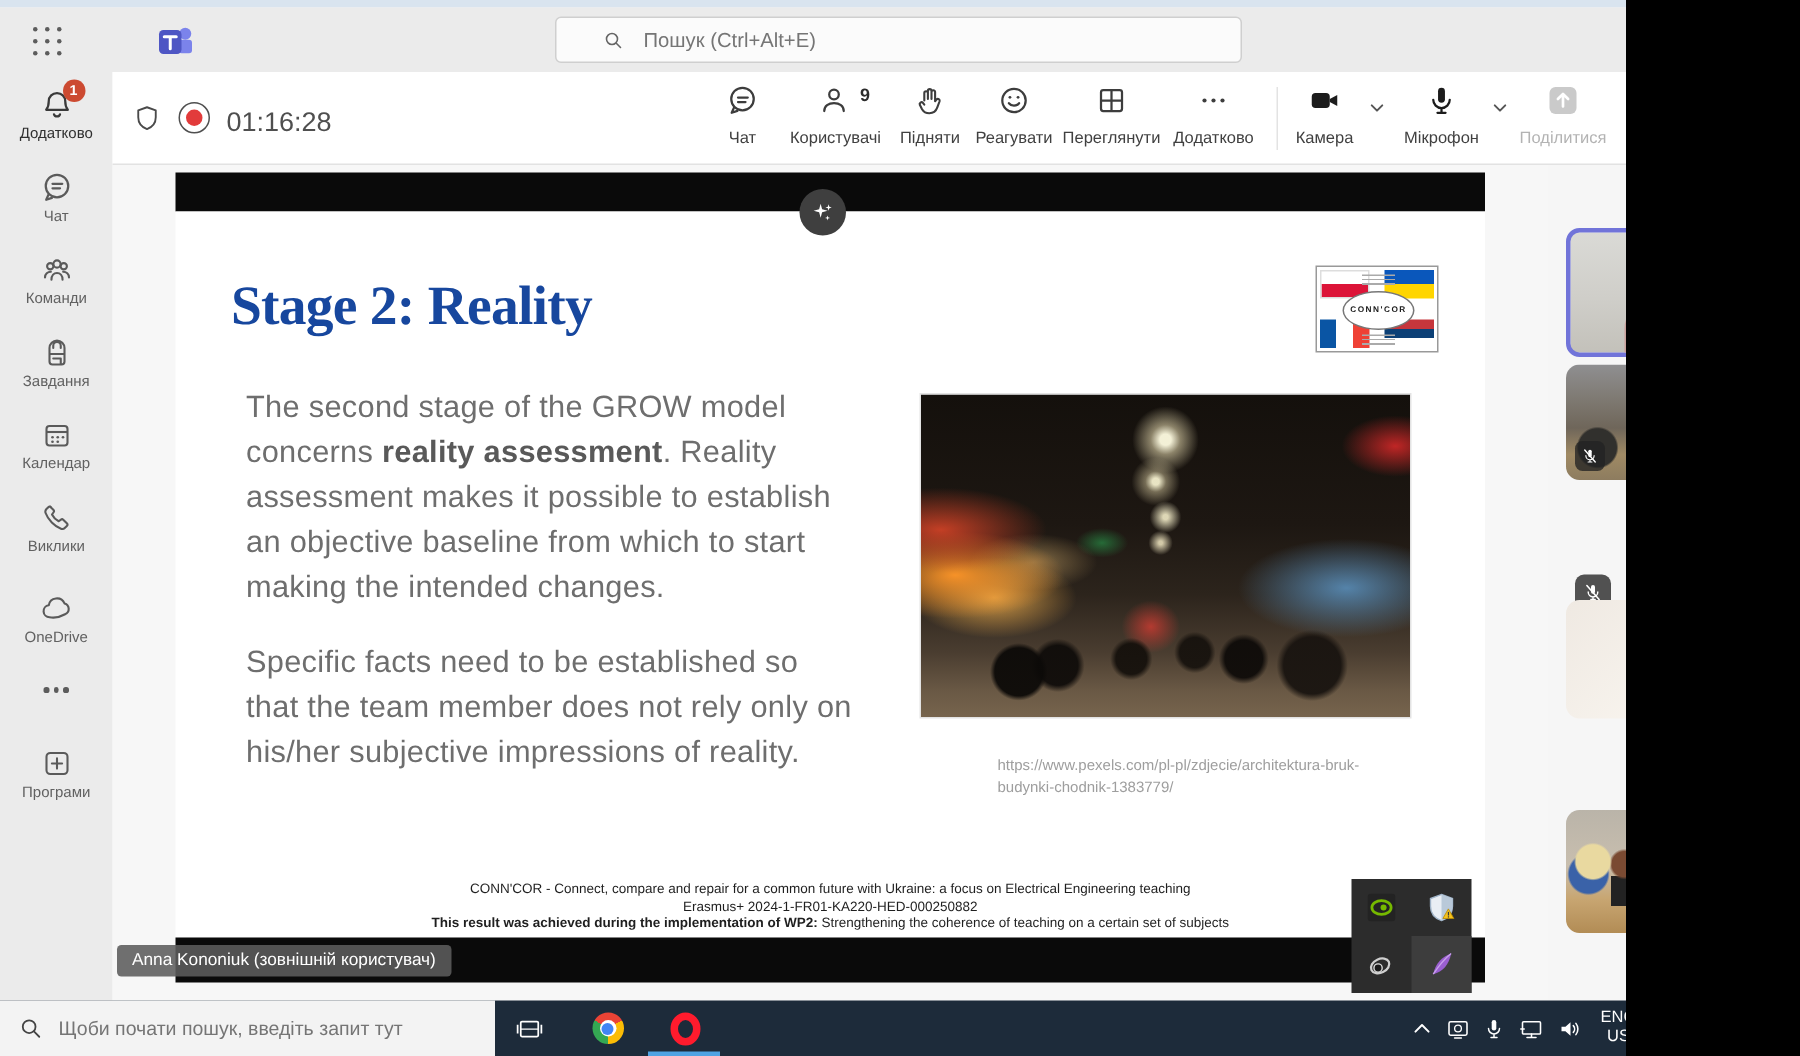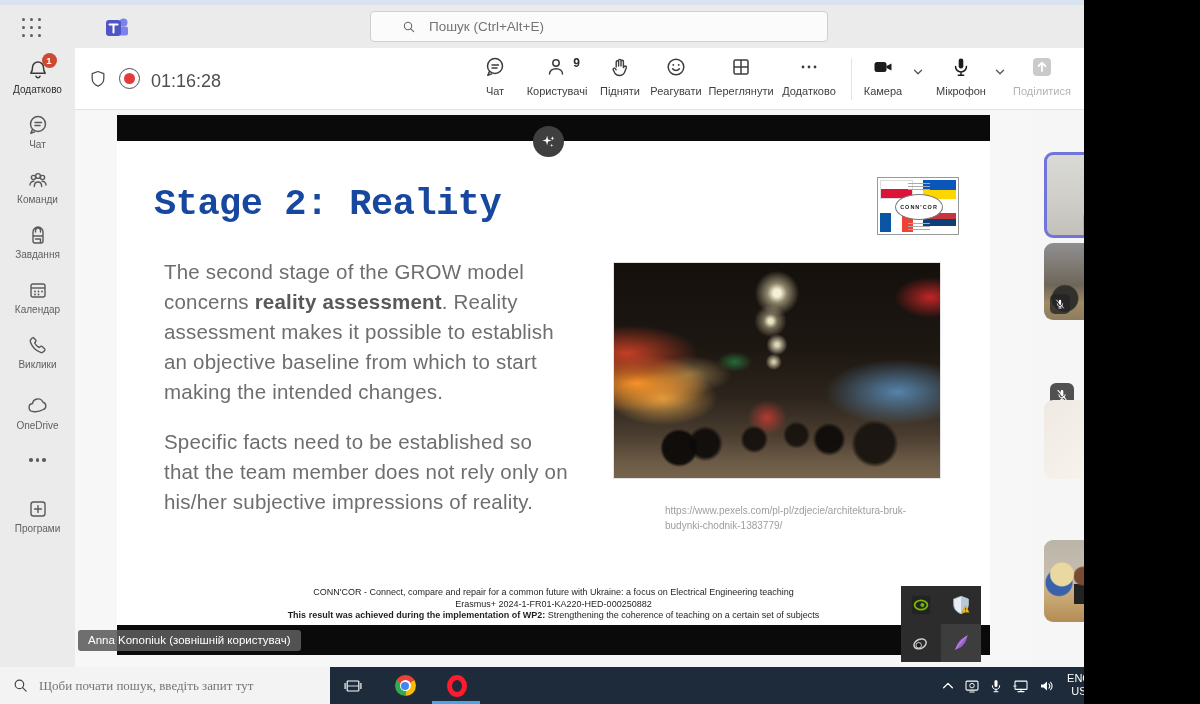--- a/index.html
+++ b/index.html
@@ -46,21 +46,21 @@
 .shield{position:absolute;left:13px;top:20px;cursor:pointer}
 .rec{position:absolute;left:44px;top:20px;width:21px;height:21px;border:1.6px solid #4f4f4f;border-radius:50%;display:flex;align-items:center;justify-content:center}
 .rec i{width:11px;height:11px;border-radius:50%;background:#e23b3b}
 
 .stage{position:absolute;left:75px;top:110px;width:957px;height:557px;background:#f7f7f7}
 .bar-top{position:absolute;left:42px;top:5px;width:873px;height:26px;background:#0a0a0a}
 .bar-bottom{position:absolute;left:42px;top:515px;width:873px;height:30px;background:#0a0a0a}
 .slide{position:absolute;left:42px;top:31px;width:873px;height:484px;background:#fff}
 .sparkle{position:absolute;left:458px;top:16px;width:31px;height:31px;border-radius:50%;background:#3f3f3f;z-index:5;display:flex;align-items:center;justify-content:center;cursor:pointer}
 .speaker-pill{position:absolute;left:3px;top:520px;height:21px;line-height:21px;padding:0 10px;background:rgba(92,92,92,.88);border-radius:3px;color:#fff;font-size:11.5px;white-space:nowrap;z-index:6}
-.s-title{position:absolute;left:37px;top:42px;font-family:Liberation Mono, monospace;font-weight:800;font-size:37px;color:#17479e;letter-spacing:-.5px}
+.s-title{position:absolute;left:37px;top:42px;font-family:Liberation Serif, serif;font-weight:800;font-size:37px;color:#17479e;letter-spacing:-.5px}
 .s-logo{position:absolute;left:760px;top:36px;width:82px;height:58px;border:1px solid #999;background:#fff}
 .flag{position:absolute;width:33px;height:19px}
 .f-pl{top:2px;left:2px;background:linear-gradient(180deg,#fff 50%,#dc1438 50%);border:1px solid #ddd}
 .f-ua{top:2px;right:2px;background:linear-gradient(180deg,#0a57bb 50%,#ffd500 50%)}
 .f-fr{bottom:2px;left:2px;background:linear-gradient(90deg,#0a55a4 33.3%,#fff 33.3% 66.6%,#ef4135 66.6%)}
 .f-rs{bottom:2px;right:2px;background:linear-gradient(180deg,#c6363c 33.3%,#0c4076 33.3% 66.6%,#fff 66.6%)}
 .logo-band{position:absolute;left:17px;top:16px;width:48px;height:26px;background:#fff;border-radius:50%;border:1px solid #777;display:flex;align-items:center;justify-content:center}
 .logo-band b{font-size:5.5px;letter-spacing:1px;color:#1a1a1a}
 .logo-tt{position:absolute;left:30px;top:5px;width:22px;height:8px;background:repeating-linear-gradient(#aaa 0 1px,transparent 1px 3px)}
 .logo-tb{position:absolute;left:30px;top:45px;width:22px;height:8px;background:repeating-linear-gradient(#aaa 0 1px,transparent 1px 3px)}
@@ -126,21 +126,21 @@
  linear-gradient(180deg,#bab4a9 0%,#c8beae 45%,#c8a672 72%,#b28c55 100%)}
 .micoff{position:absolute;left:6px;bottom:6px;width:20px;height:20px;border-radius:5px;background:rgba(35,35,35,.78);display:flex;align-items:center;justify-content:center}
 .t3 .micoff{width:24px;height:24px;border-radius:6px}
 .pager{position:absolute;left:0;top:398px;width:168px;height:22px;display:flex;align-items:center;justify-content:center;gap:14px}
 .pager .pg{font-size:14px;color:#3d3d3d;font-weight:600}
 .pch{font-size:17px;line-height:22px;cursor:pointer;font-weight:600}
 .pch.l{color:#c4c4c4}.pch.r{color:#4a4a4a}
 
 .taskbar{position:absolute;left:0;bottom:0;width:1200px;height:37px;background:#1d2b3a}
 .ts-search{position:absolute;left:0;top:0;width:330px;height:37px;background:#f3f3f3;display:flex;align-items:center;gap:10px;padding-left:12px}
-.ts-search input{border:none;outline:none;background:transparent;font-size:13px;color:#0369a1;width:270px;font-family:Liberation Serif, serif}
+.ts-search input{border:none;outline:none;background:transparent;font-size:13px;color:#0369a1;width:270px;font-family:Liberation Sans, sans-serif}
 .tb-ic{position:absolute;top:0;height:37px;display:flex;align-items:center;justify-content:center;cursor:pointer}
 .chrome{width:21px;height:21px;border-radius:50%;background:conic-gradient(from -60deg,#ea4335 0 120deg,#fbbc05 120deg 240deg,#34a853 240deg 360deg);position:relative}
 .chrome:before{content:"";position:absolute;left:5px;top:5px;width:11px;height:11px;border-radius:50%;background:#fff}
 .chrome:after{content:"";position:absolute;left:6.5px;top:6.5px;width:8px;height:8px;border-radius:50%;background:#4285f4}
 .opera{width:20px;height:22px;border-radius:50%;border:5px solid #ff1b2d}
 .run-line{position:absolute;left:432px;bottom:0;width:48px;height:3px;background:#4fa3e3}
 .tb-txt{position:absolute;top:5px;color:#fff;font-size:11px;line-height:13px;text-align:center;cursor:pointer}
 </style>
 </head>
 <body>

